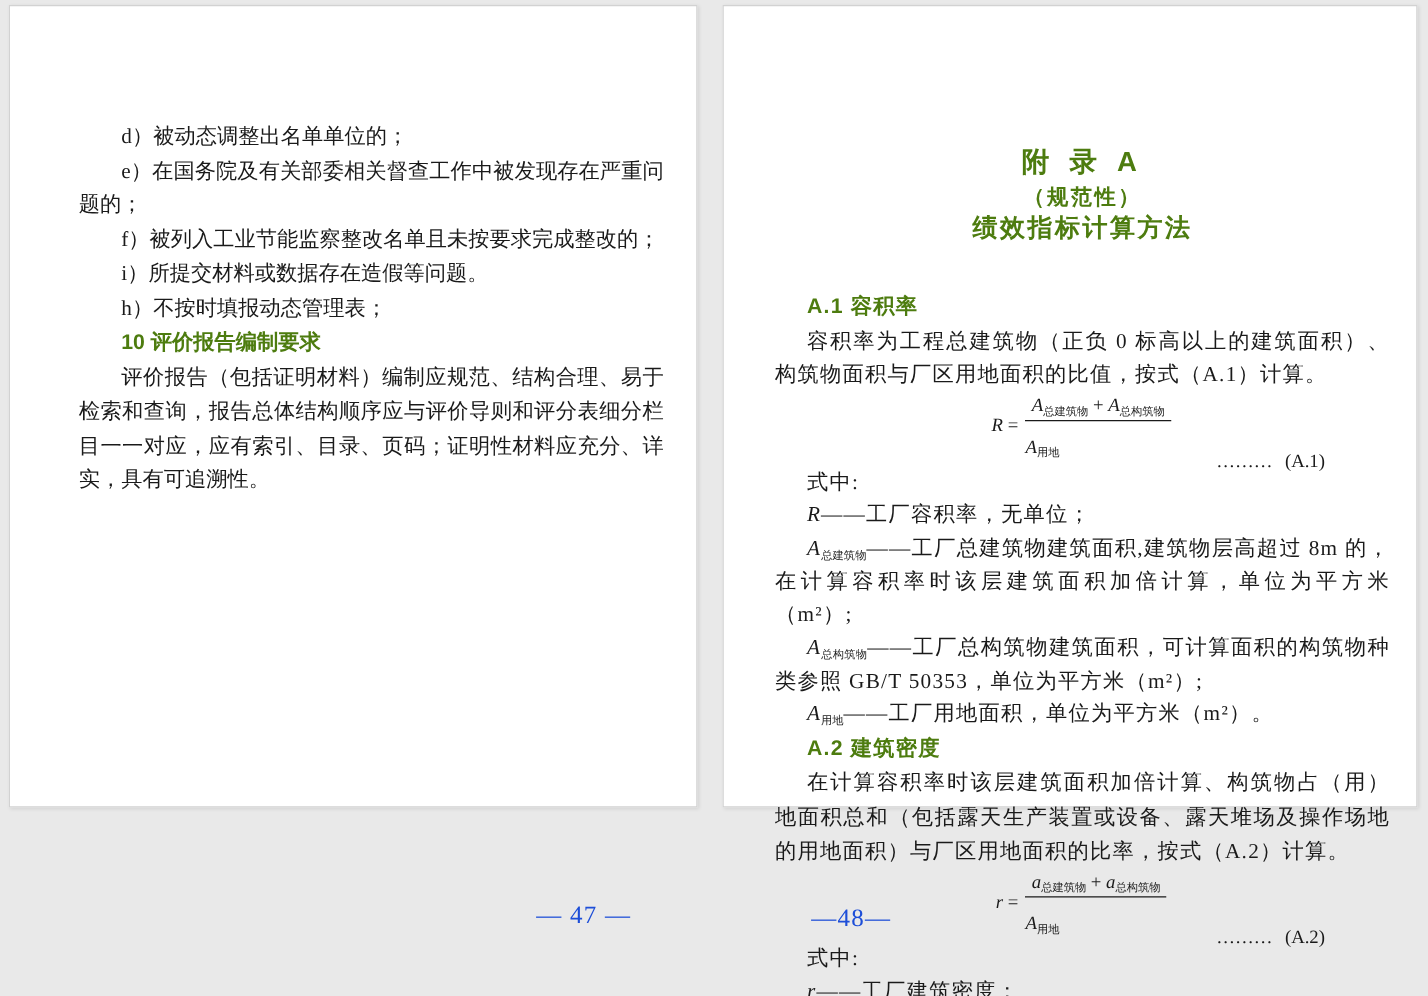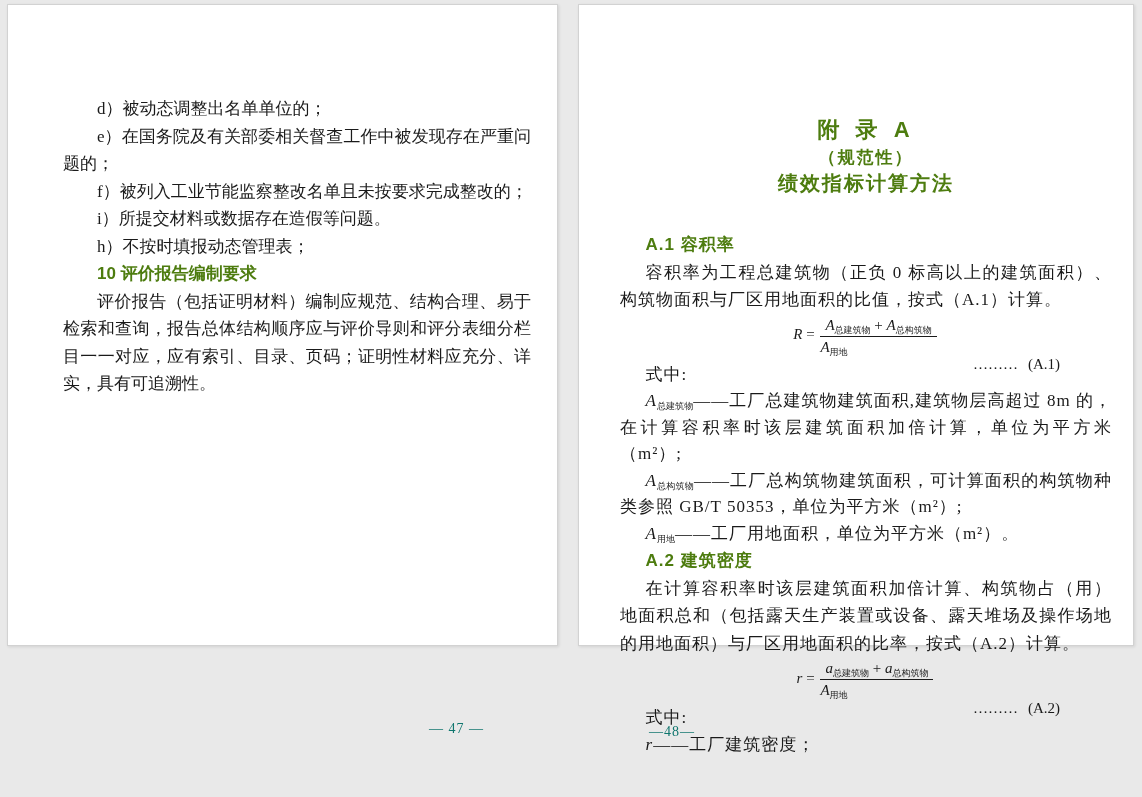--- a/index.html
+++ b/index.html
@@ -49,25 +49,25 @@
   
   .formula{
     position:relative;text-align:center;margin:3px 0 5px 0;
     font-size:15px;line-height:normal;letter-spacing:0;
     text-indent:0 !important;
   }
   .fvar{font-style:italic;}
   sub{font-size:9px;letter-spacing:0;vertical-align:-3px;line-height:0;}
   .frac{display:inline-block;vertical-align:middle;text-align:left;margin:0 2px;}
   .frac .num{display:block;border-bottom:1px solid #1a1a1a;padding:0 5px 2px 5px;}
-  .frac .den{display:block;padding-top:2px;}
+  .frac .den{display:block;padding-top:13px;}
   .fright{position:absolute;right:52px;top:50%;transform:translateY(-50%);font-size:15px;margin-top:28px;}
   .fright .flabel{margin-left:10px;}
 
-  .page-number{position:absolute;font-size:14px;letter-spacing:1px;color:#0f766e;}
+  .page-number{position:absolute;font-size:20px;letter-spacing:1px;color:#1d4ed8;}
   #pn-left{left:421px;top:716px;}
   #pn-right{left:70px;top:719px;}
 </style>
 </head>
 <body>
 
 <div class="page" id="page-left">
   <div class="text-col-left">
     <p>d）被动态调整出名单单位的；</p>
     <p>e）在国务院及有关部委相关督查工作中被发现存在严重问题的；</p>
@@ -92,20 +92,21 @@
     <p class="hd h-a1">A.1 容积率</p>
     <p>容积率为工程总建筑物（正负 0 标高以上的建筑面积）、构筑物面积与厂区用地面积的比值，按式（A.1）计算。</p>
 
     <div class="formula">
       <span class="fmain"><span class="fvar">R</span><span> = </span><span class="frac"><span class="num"><span class="fvar">A</span><sub>总建筑物</sub><span> + </span><span class="fvar">A</span><sub>总构筑物</sub></span><span class="den"><span class="fvar">A</span><sub>用地</sub></span></span></span>
       <span class="fright"><span>………</span><span class="flabel">(A.1)</span></span>
     </div>
 
     <p>式中:</p>
 
+    <p class="def"><span class="fvar">R</span><sub></sub><span>——工厂容积率，无单位；</span></p>
     <p class="def"><span class="fvar">A</span><sub>总建筑物</sub><span>——工厂总建筑物建筑面积,建筑物层高超过 8m 的，在计算容积率时该层建筑面积加倍计算，单位为平方米（m²）;</span></p>
     <p class="def"><span class="fvar">A</span><sub>总构筑物</sub><span>——工厂总构筑物建筑面积，可计算面积的构筑物种类参照 GB/T 50353，单位为平方米（m²）;</span></p>
     <p class="def"><span class="fvar">A</span><sub>用地</sub><span>——工厂用地面积，单位为平方米（m²）。</span></p>
 
     <p class="hd">A.2 建筑密度</p>
     <p>在计算容积率时该层建筑面积加倍计算、构筑物占（用）地面积总和（包括露天生产装置或设备、露天堆场及操作场地的用地面积）与厂区用地面积的比率，按式（A.2）计算。</p>
 
     <div class="formula">
       <span class="fmain"><span class="fvar">r</span><span> = </span><span class="frac"><span class="num"><span class="fvar">a</span><sub>总建筑物</sub><span> + </span><span class="fvar">a</span><sub>总构筑物</sub></span><span class="den"><span class="fvar">A</span><sub>用地</sub></span></span></span>
       <span class="fright"><span>………</span><span class="flabel">(A.2)</span></span>

